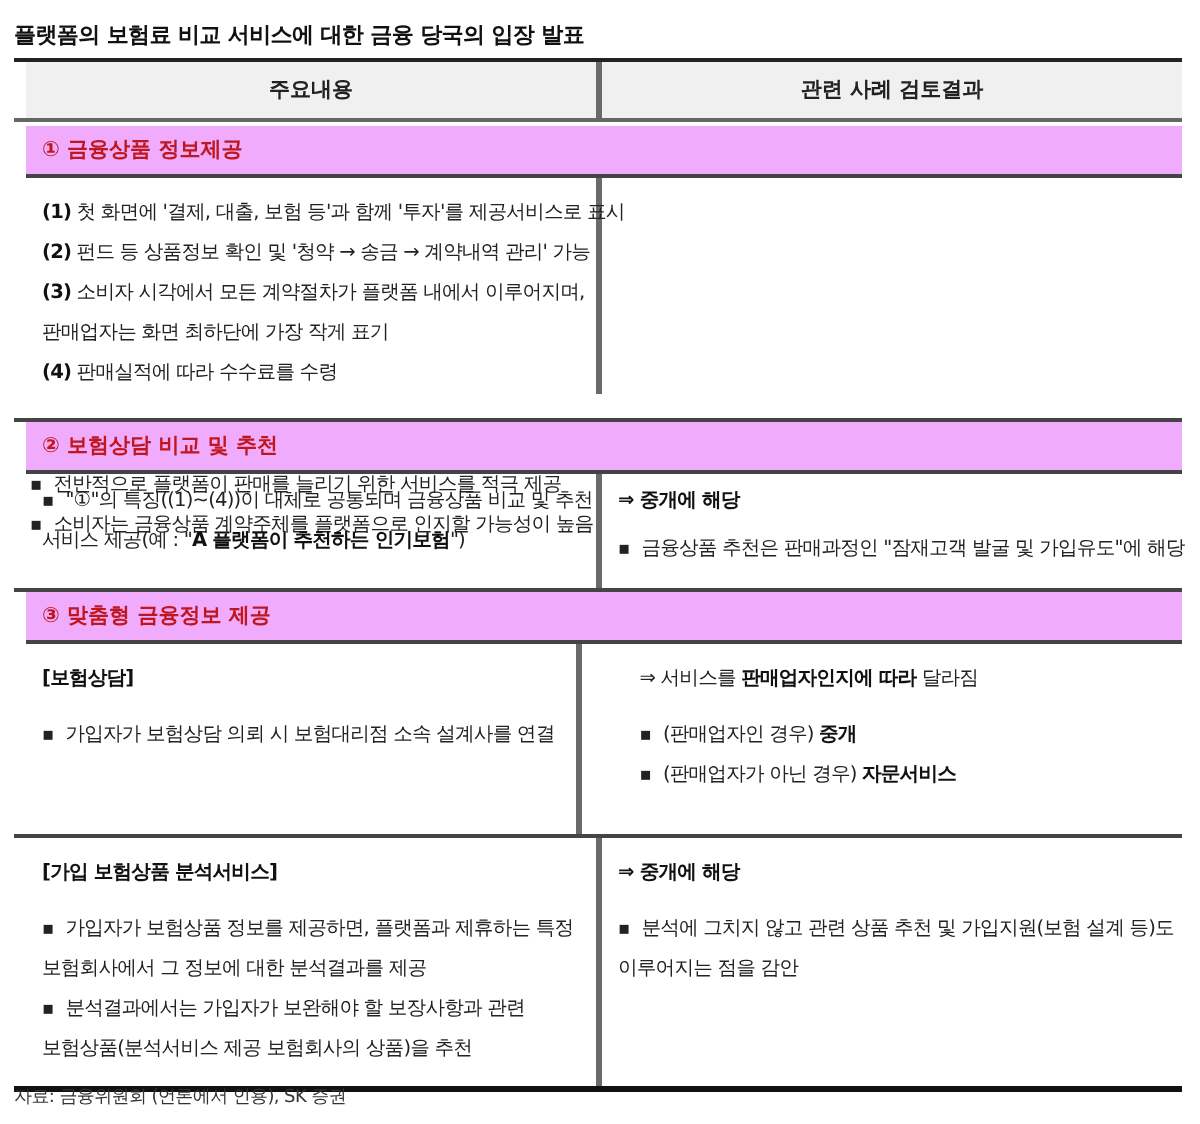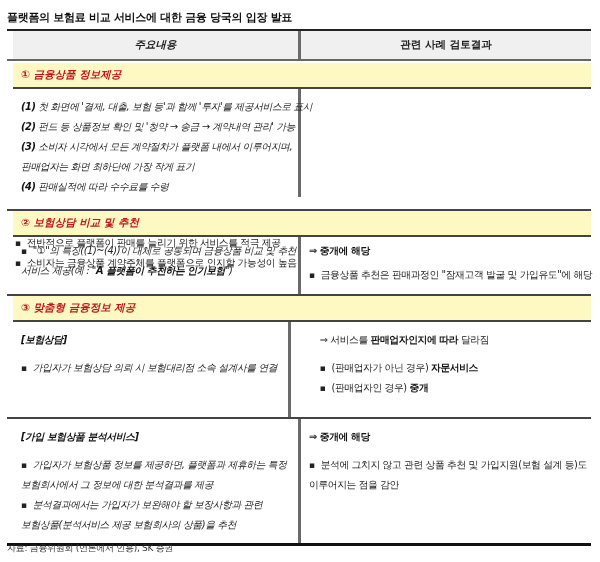--- a/index.html
+++ b/index.html
@@ -2,27 +2,27 @@
 <html><head>
 <meta charset="utf-8">
 <style>
   html, body { margin:0; padding:0; background:#ffffff; }
   body { width:600px; height:562px; position:relative; overflow:hidden;
          font-family:"DejaVu Sans","Liberation Sans",sans-serif; color:#222; }
   .title { position:absolute; left:7px; top:10px; font-size:11px; font-weight:bold; color:#111; letter-spacing:-0.3px; }
   .tbl { position:absolute; left:7px; top:29px; width:584px; border-top:2px solid #222; }
   .row { display:flex; position:relative; }
   .cell { box-sizing:border-box; }
-  .c1 { width:288px; margin-left:6px;font-style:italic; }
+  .c1 { width:288px; margin-left:6px; }
   .c2 { width:290px; }
   .hdr { height:28px; border-bottom:2px solid #666; }
   .hdr .cell { background:#f0f0f0; display:flex; align-items:center; justify-content:center; font-size:10.5px; font-weight:bold; color:#222; }
   .hdr .c1 { border-right:3px solid #6a6a6a; }
   .sec { height:26px; }
-  .sec .cell { background:#fef9c3; display:flex; align-items:center; border-bottom:2px solid #444; }
+  .sec .cell { background:#f0abfc; display:flex; align-items:center; border-bottom:2px solid #444; }
   .sec .c1 { padding-left:8px; font-size:10.5px; font-weight:bold; color:#c0161d; }
   .body .c1 { border-right:3px solid #6a6a6a; padding:8px 8px 0 8px; }
   .body .c2 { padding:8px 0 0 8px; }
   .line { font-size:9.8px; line-height:20px; letter-spacing:-0.4px; white-space:nowrap; color:#222; }
   .b { font-weight:bold; color:#111; }
   .gap { height:8px; }
   .bul::before { content:"\25AA"; margin-right:6px; font-size:9px; }
   .sep { border-bottom:2px solid #444; }
   .src { position:absolute; left:7px; top:542px; font-size:9px; color:#333; letter-spacing:-0.3px; }
 </style>
@@ -77,22 +77,22 @@
   </div>
   <div class="row body sep" style="height:95px;gap:21px;">
     <div class="cell c1">
       <div class="line b">[보험상담]</div>
       <div class="gap"></div>
       <div class="line bul">가입자가 보험상담 의뢰 시 보험대리점 소속 설계사를 연결</div>
     </div>
     <div class="cell c2">
       <div class="line"><span>⇒ 서비스를 </span><span class="b">판매업자인지에 따라</span><span> 달라짐</span></div>
       <div class="gap"></div>
+      <div class="line bul"><span>(판매업자인 경우) </span><span class="b">중개</span></div>
       <div class="line bul"><span>(판매업자가 아닌 경우) </span><span class="b">자문서비스</span></div>
-      <div class="line bul"><span>(판매업자인 경우) </span><span class="b">중개</span></div>
     </div>
   </div>
   <div class="row body" style="height:124px; border-bottom:3px solid #111;">
     <div class="cell c1">
       <div class="line b">[가입 보험상품 분석서비스]</div>
       <div class="gap"></div>
       <div class="line bul">가입자가 보험상품 정보를 제공하면, 플랫폼과 제휴하는 특정</div>
       <div class="line">보험회사에서 그 정보에 대한 분석결과를 제공</div>
       <div class="line bul">분석결과에서는 가입자가 보완해야 할 보장사항과 관련</div>
       <div class="line">보험상품(분석서비스 제공 보험회사의 상품)을 추천</div>

